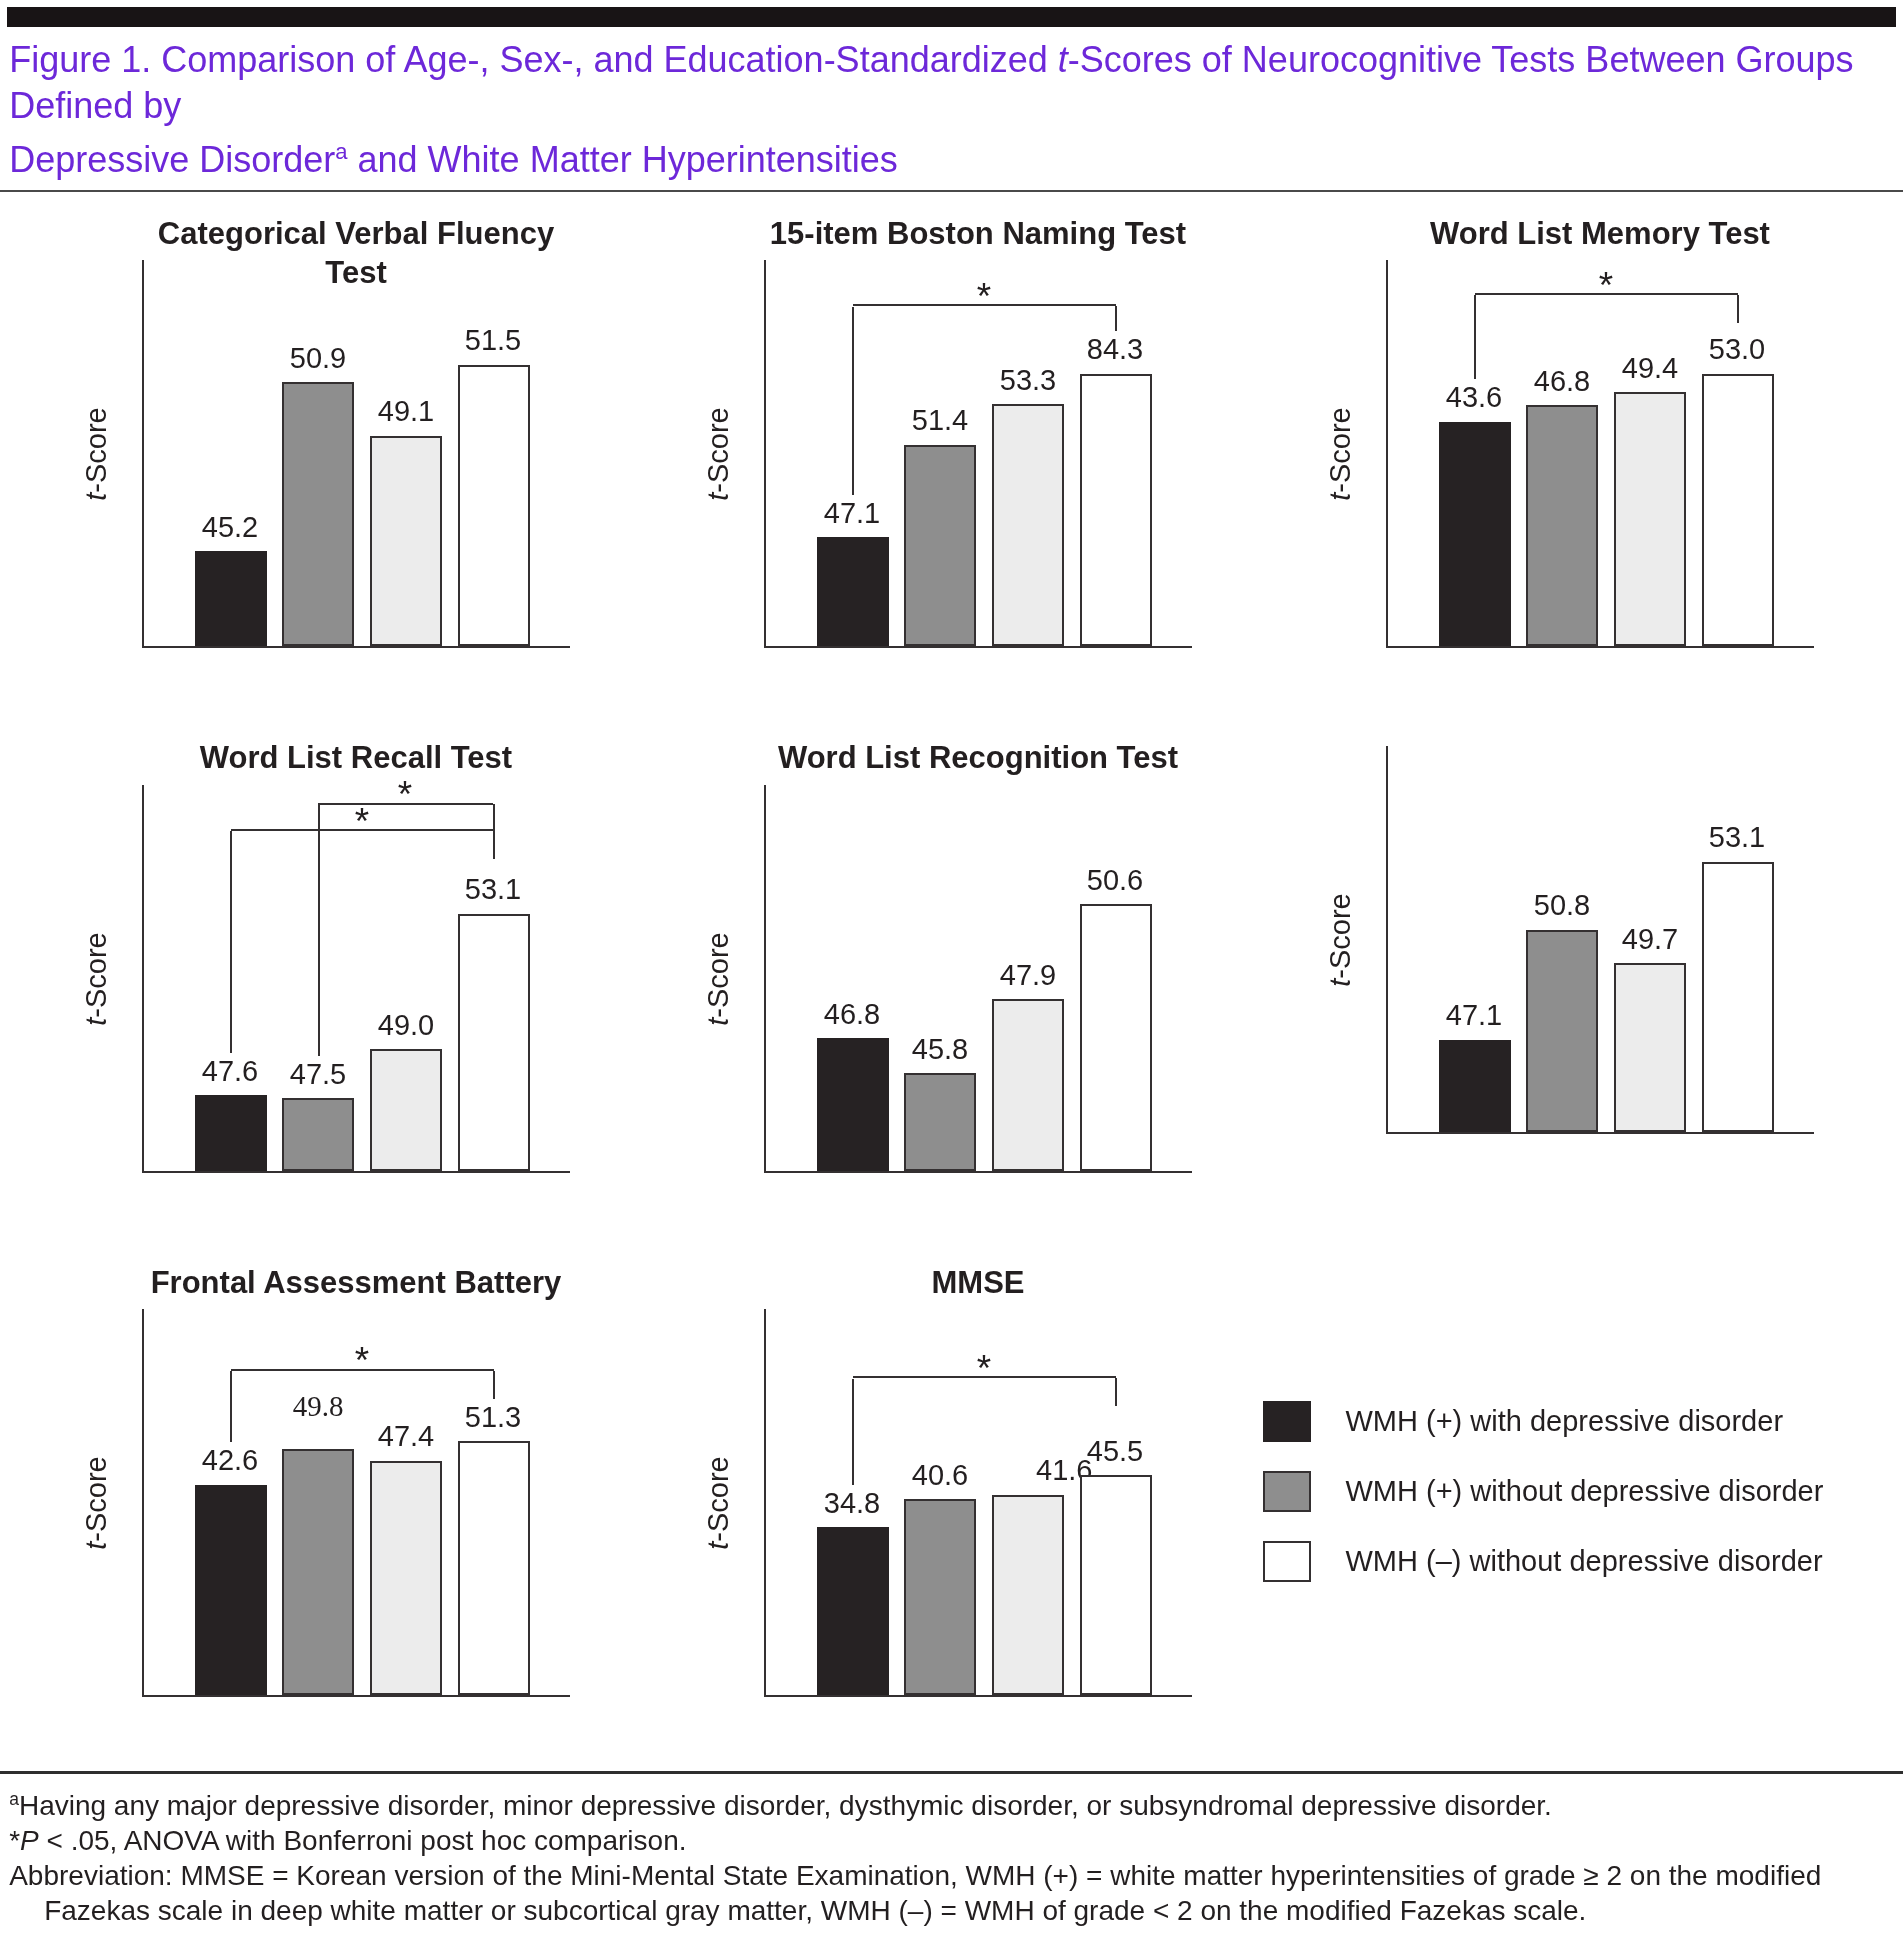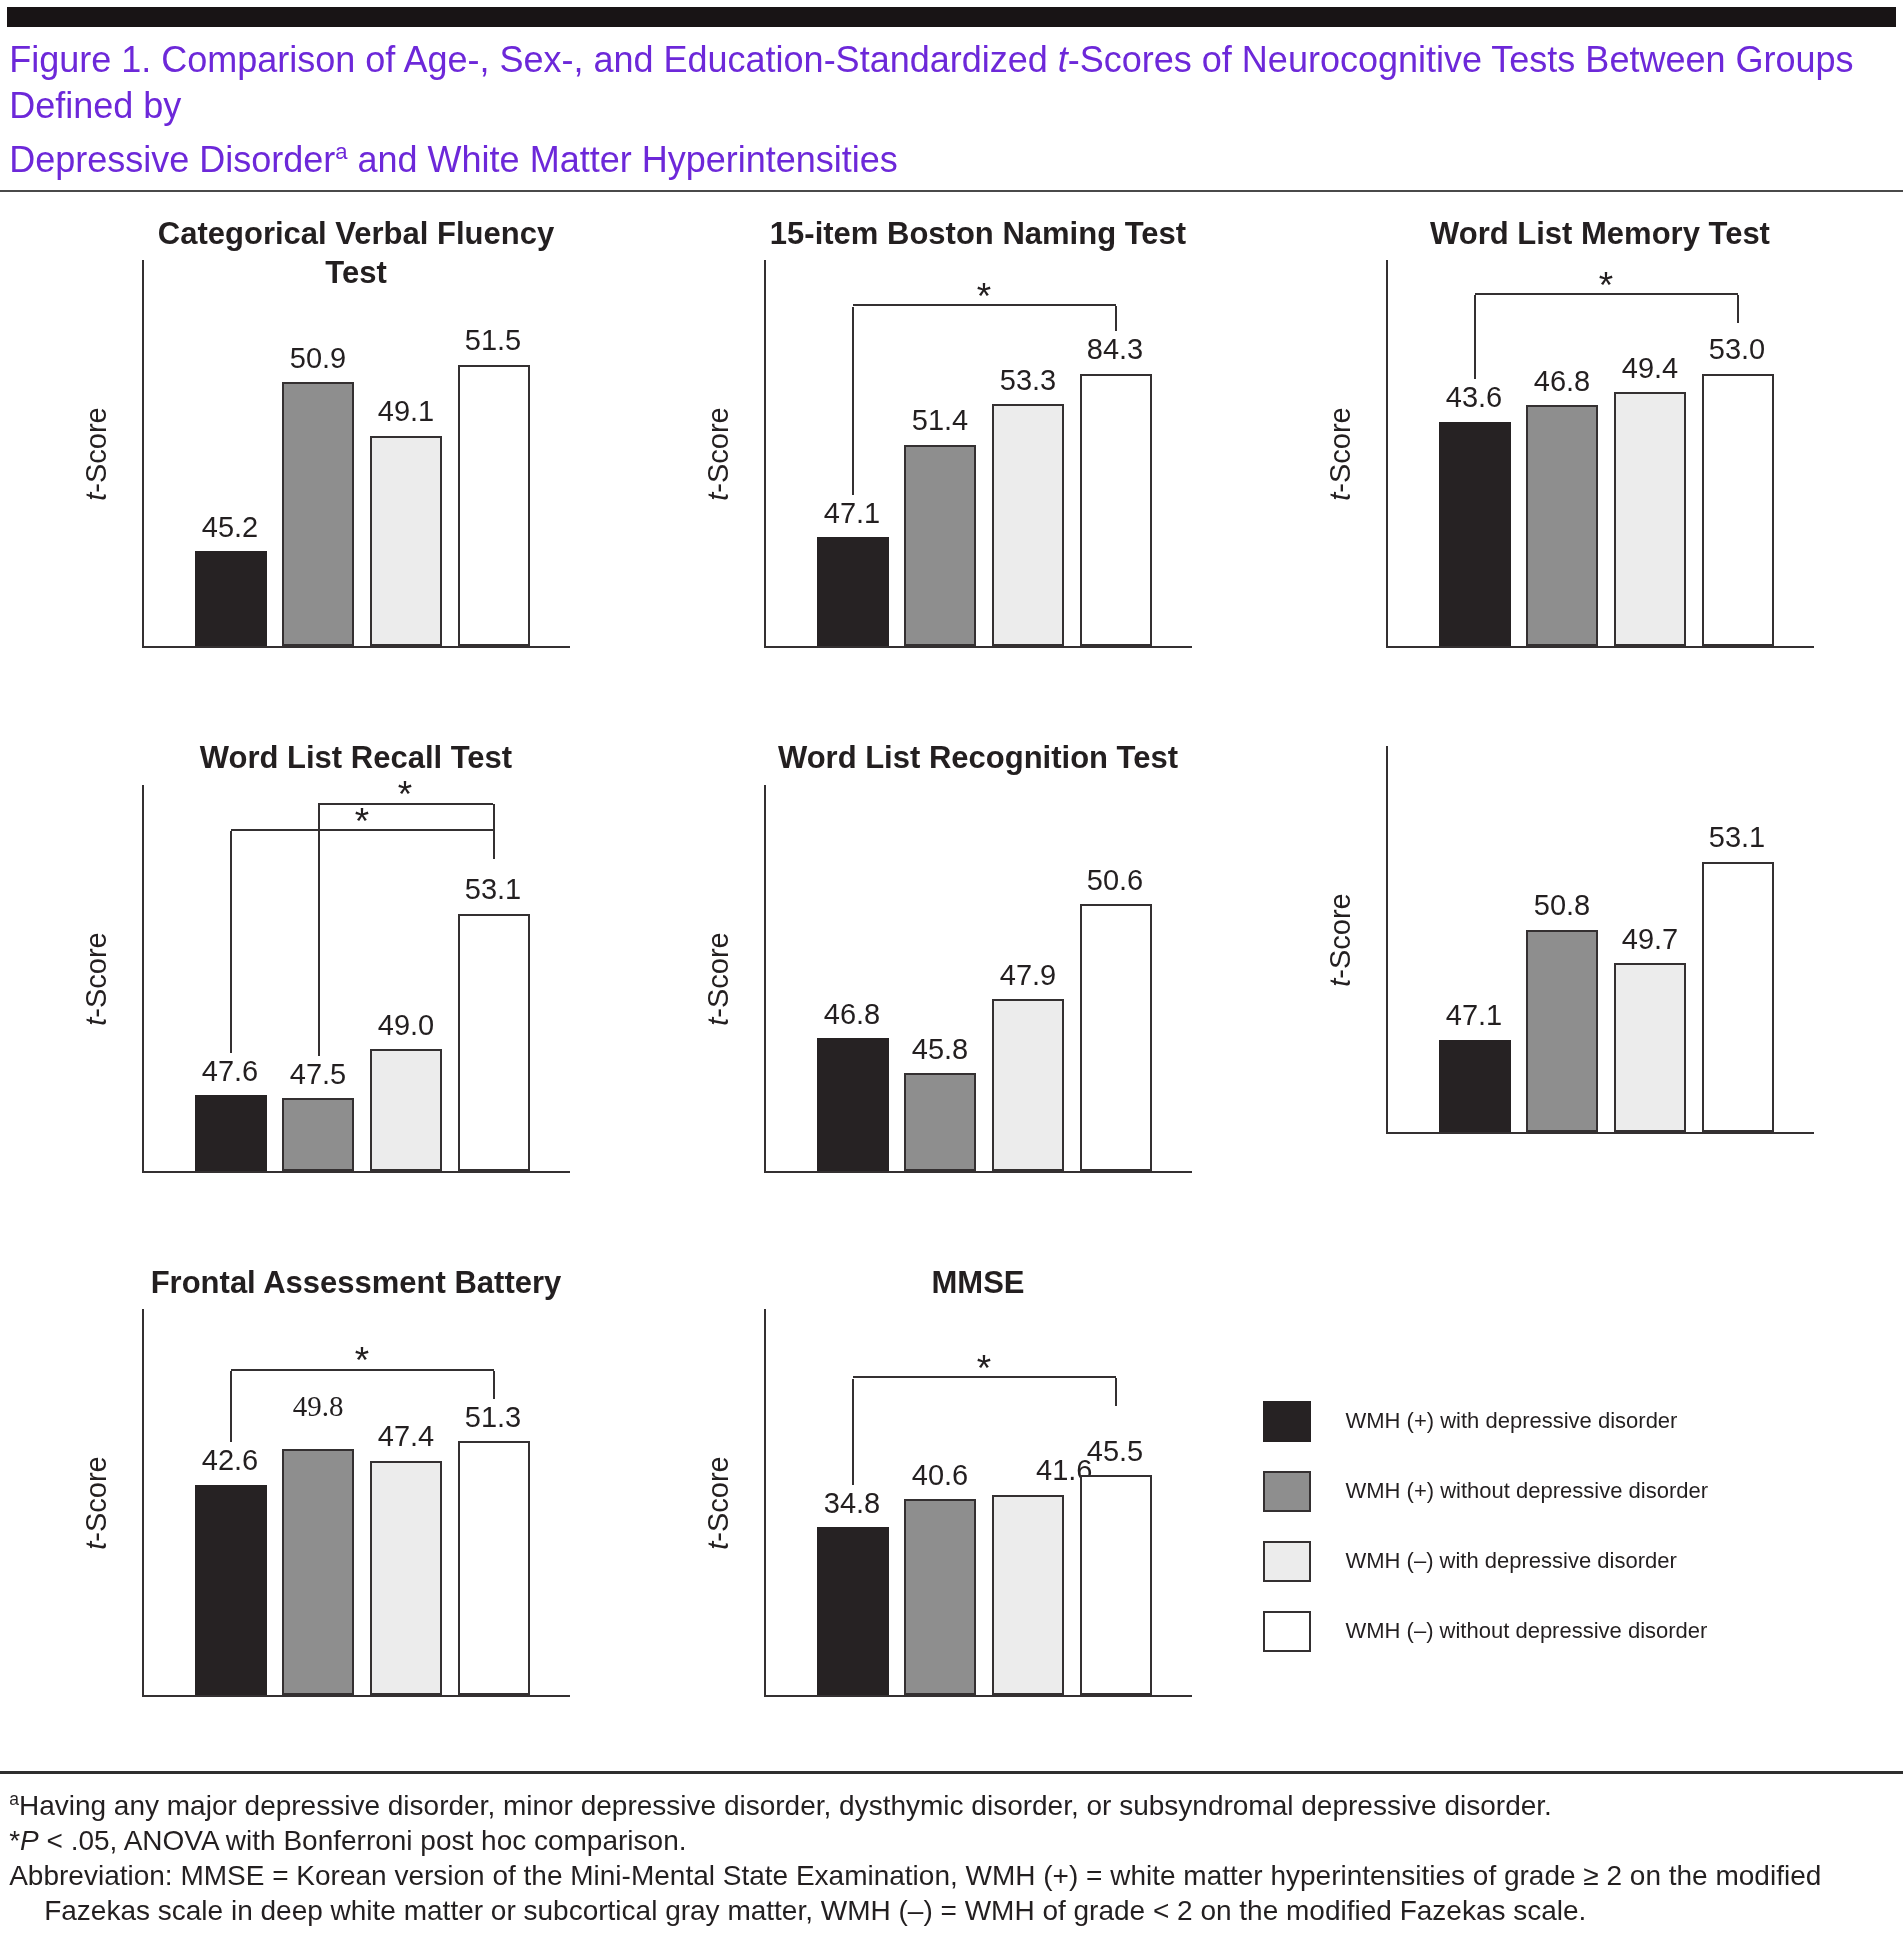--- a/index.html
+++ b/index.html
@@ -21,21 +21,21 @@
   .plot{position:relative;width:426px;height:386px;
         border-left:2.8px solid #343031;border-bottom:2.8px solid #343031;overflow:visible;}
   .bar{position:absolute;bottom:0;width:72px;box-sizing:border-box;border:2.8px solid #343031;}
   .bar-label{position:absolute;width:129px;text-align:center;font-size:29px;line-height:33px;color:#231f20;}
   .sig-h{position:absolute;border-top:2.8px solid #343031;}
   .sig-v{position:absolute;width:0;border-left:2.8px solid #343031;}
   .sig-star{position:absolute;width:55px;text-align:center;font-size:37px;line-height:35px;color:#231f20;}
   .legend{padding-top:138px;}
   .legend-item{display:flex;align-items:center;margin-bottom:29px;}
   .swatch{width:48px;height:41px;border:2.8px solid #343031;box-sizing:border-box;margin-right:35px;flex:0 0 auto;}
-  .legend-label{font-size:22px;white-space:nowrap;}
+  .legend-label{font-size:29px;white-space:nowrap;}
   .footer-rule-top{border-top:3.7px solid #2e2e2e;margin-top:74px;}
   .footnotes{padding:7.4px 11px 0 9.2px;font-size:28px;line-height:35px;}
   .footnotes p{margin:0;}
   .footnotes sup{font-size:17.5px;}
   .abbrev{padding-left:35px;text-indent:-35px;}
 </style>
 </head>
 <body>
 
 <div class="top-bar"></div>
@@ -224,24 +224,20 @@
   <div class="legend">
       <div class="legend-item">
         <div class="swatch" style="background: rgb(38, 34, 35); border-color: rgb(38, 34, 35);"></div>
         <div class="legend-label">WMH (+) with depressive disorder</div>
       </div>
       <div class="legend-item">
         <div class="swatch" style="background: rgb(142, 142, 142); border-color: rgb(52, 48, 49);"></div>
         <div class="legend-label">WMH (+) without depressive disorder</div>
       </div>
       <div class="legend-item">
-        <div class="swatch" style="background: rgb(236, 236, 236); border-color: rgb(52, 48, 49);"></div>
-        <div class="legend-label">WMH (–) with depressive disorder</div>
-      </div>
-      <div class="legend-item">
         <div class="swatch" style="background: rgb(255, 255, 255); border-color: rgb(52, 48, 49);"></div>
         <div class="legend-label">WMH (–) without depressive disorder</div>
       </div>
     </div>
 </div>
 
 <div class="footer-rule-top"></div>
 <div class="footnotes">
   <p><sup>a</sup><span>Having any major depressive disorder, minor depressive disorder, dysthymic disorder, or subsyndromal depressive disorder.</span></p>
   <p><span>*</span><i>P</i><span> &lt; .05, ANOVA with Bonferroni post hoc comparison.</span></p>

